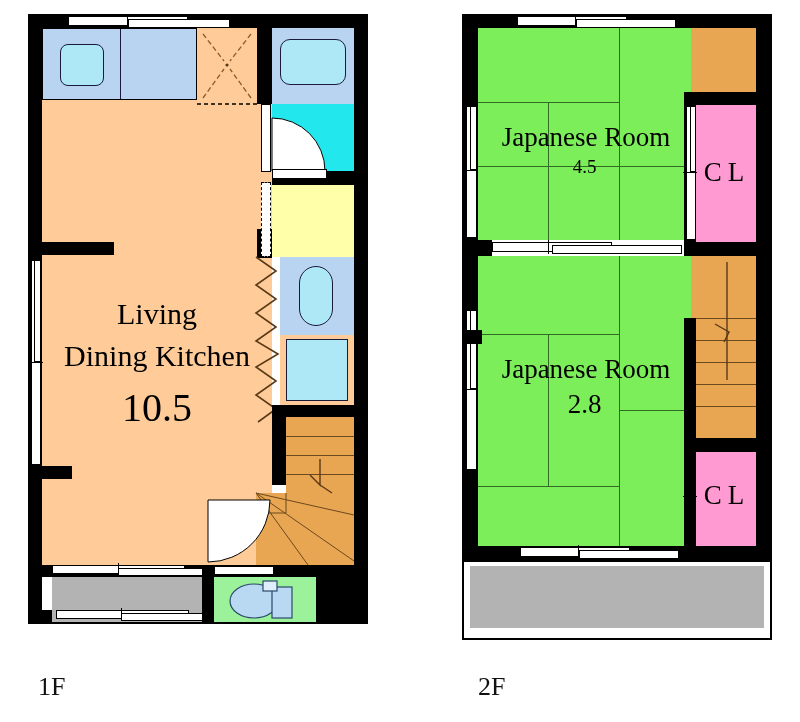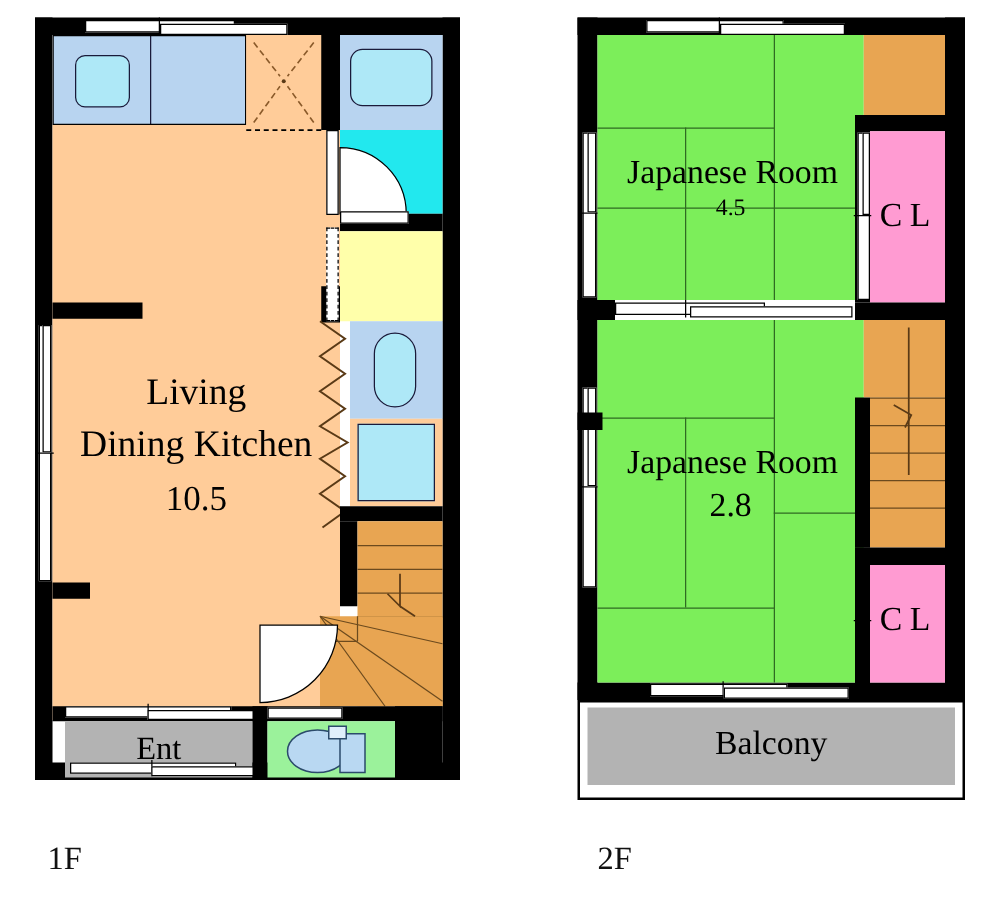--- a/index.html
+++ b/index.html
@@ -129,21 +129,20 @@
     <line x1="14" y1="26" x2="26" y2="34" stroke="#5a3a16" stroke-width="1.4"></line>
   </svg>
 
   <svg style="left:178px;top:486px;width:66px;height:66px;">
     <path d="M2,0 L2,62 A62,62 0 0 0 64,0 Z" fill="#ffffff" stroke="#000" stroke-width="1"></path>
   </svg>
 
   <div class="wall" style="left:14px;top:551px;width:312px;height:12px;"></div>
 
   <div class="room c-gray" style="left:24px;top:563px;width:150px;height:45px;"></div>
-  <div class="lbl" style="left:24px;top:570px;width:150px;font-size:26px;">Ent</div>
 
   <div class="win" style="left:24px;top:551px;width:133px;height:9px;"></div>
   <div class="winline" style="left:90px;top:549px;width:1.4px;height:13px;"></div>
   <div class="win" style="left:90px;top:554px;width:92px;height:8px;"></div>
   <div class="win" style="left:28px;top:596px;width:133px;height:9px;"></div>
   <div class="winline" style="left:93px;top:594px;width:1.4px;height:13px;"></div>
   <div class="win" style="left:93px;top:599px;width:92px;height:8px;"></div>
 
   <div class="wall" style="left:174px;top:551px;width:12px;height:59px;"></div>
   <div class="wall" style="left:288px;top:551px;width:38px;height:59px;"></div>
@@ -151,21 +150,21 @@
   <div class="room c-green" style="left:186px;top:563px;width:102px;height:45px;"></div>
   <svg style="left:186px;top:563px;width:102px;height:45px;">
     <ellipse cx="40" cy="24" rx="24" ry="17" fill="#b9d8f2" stroke="#2b4a6b" stroke-width="1.2"></ellipse>
     <rect x="58" y="10" width="20" height="31" fill="#b9d8f2" stroke="#2b4a6b" stroke-width="1.2"></rect>
     <rect x="49" y="4" width="14" height="10" fill="#dfeefb" stroke="#2b4a6b" stroke-width="1.2"></rect>
   </svg>
   <div class="win" style="left:186px;top:552px;width:60px;height:9px;"></div>
 
   <div class="lbl" style="left:14px;top:283px;width:230px;font-size:30px;">Living</div>
   <div class="lbl" style="left:4px;top:325px;width:250px;font-size:30px;">Dining Kitchen</div>
-  <div class="lbl" style="left:14px;top:370px;width:230px;font-size:28px;">10.5</div>
+  <div class="lbl" style="left:14px;top:370px;width:230px;font-size:40px;">10.5</div>
 </div>
 
 <div class="plan" id="plan2f" style="left:462px; top:14px; width:332px; height:626px;text-decoration:underline;">
 
   <div class="outline" style="left:0px;top:546px;width:310px;height:80px;border:2px solid #000;background:#ffffff;"></div>
 
   <div class="wall" style="left:0;top:0;width:310px;height:14px;"></div>
   <div class="wall" style="left:0;top:0;width:16px;height:546px;"></div>
   <div class="wall" style="left:294px;top:0;width:16px;height:546px;"></div>
   <div class="wall" style="left:0;top:532px;width:310px;height:14px;"></div>
@@ -240,17 +239,16 @@
   <div class="win" style="left:224px;top:438px;width:10px;height:92px;"></div>
   <div class="winline" style="left:221px;top:482px;width:14px;height:1.4px;"></div>
   <div class="win" style="left:228px;top:438px;width:6px;height:44px;"></div>
   <div class="wall" style="left:222px;top:424px;width:12px;height:122px;"></div>
 
   <div class="win" style="left:58px;top:533px;width:110px;height:10px;"></div>
   <div class="winline" style="left:116px;top:531px;width:1.4px;height:14px;"></div>
   <div class="win" style="left:117px;top:536px;width:100px;height:9px;"></div>
 
   <div class="room c-gray" style="left:8px;top:552px;width:294px;height:62px;"></div>
-  <div class="lbl" style="left:8px;top:565px;width:294px;font-size:27px;">Balcony</div>
 </div>
 
 <div class="floorlabel" style="left:38px;top:672px;">1F</div>
 <div class="floorlabel" style="left:478px;top:672px;">2F</div>
 
 </body></html>

